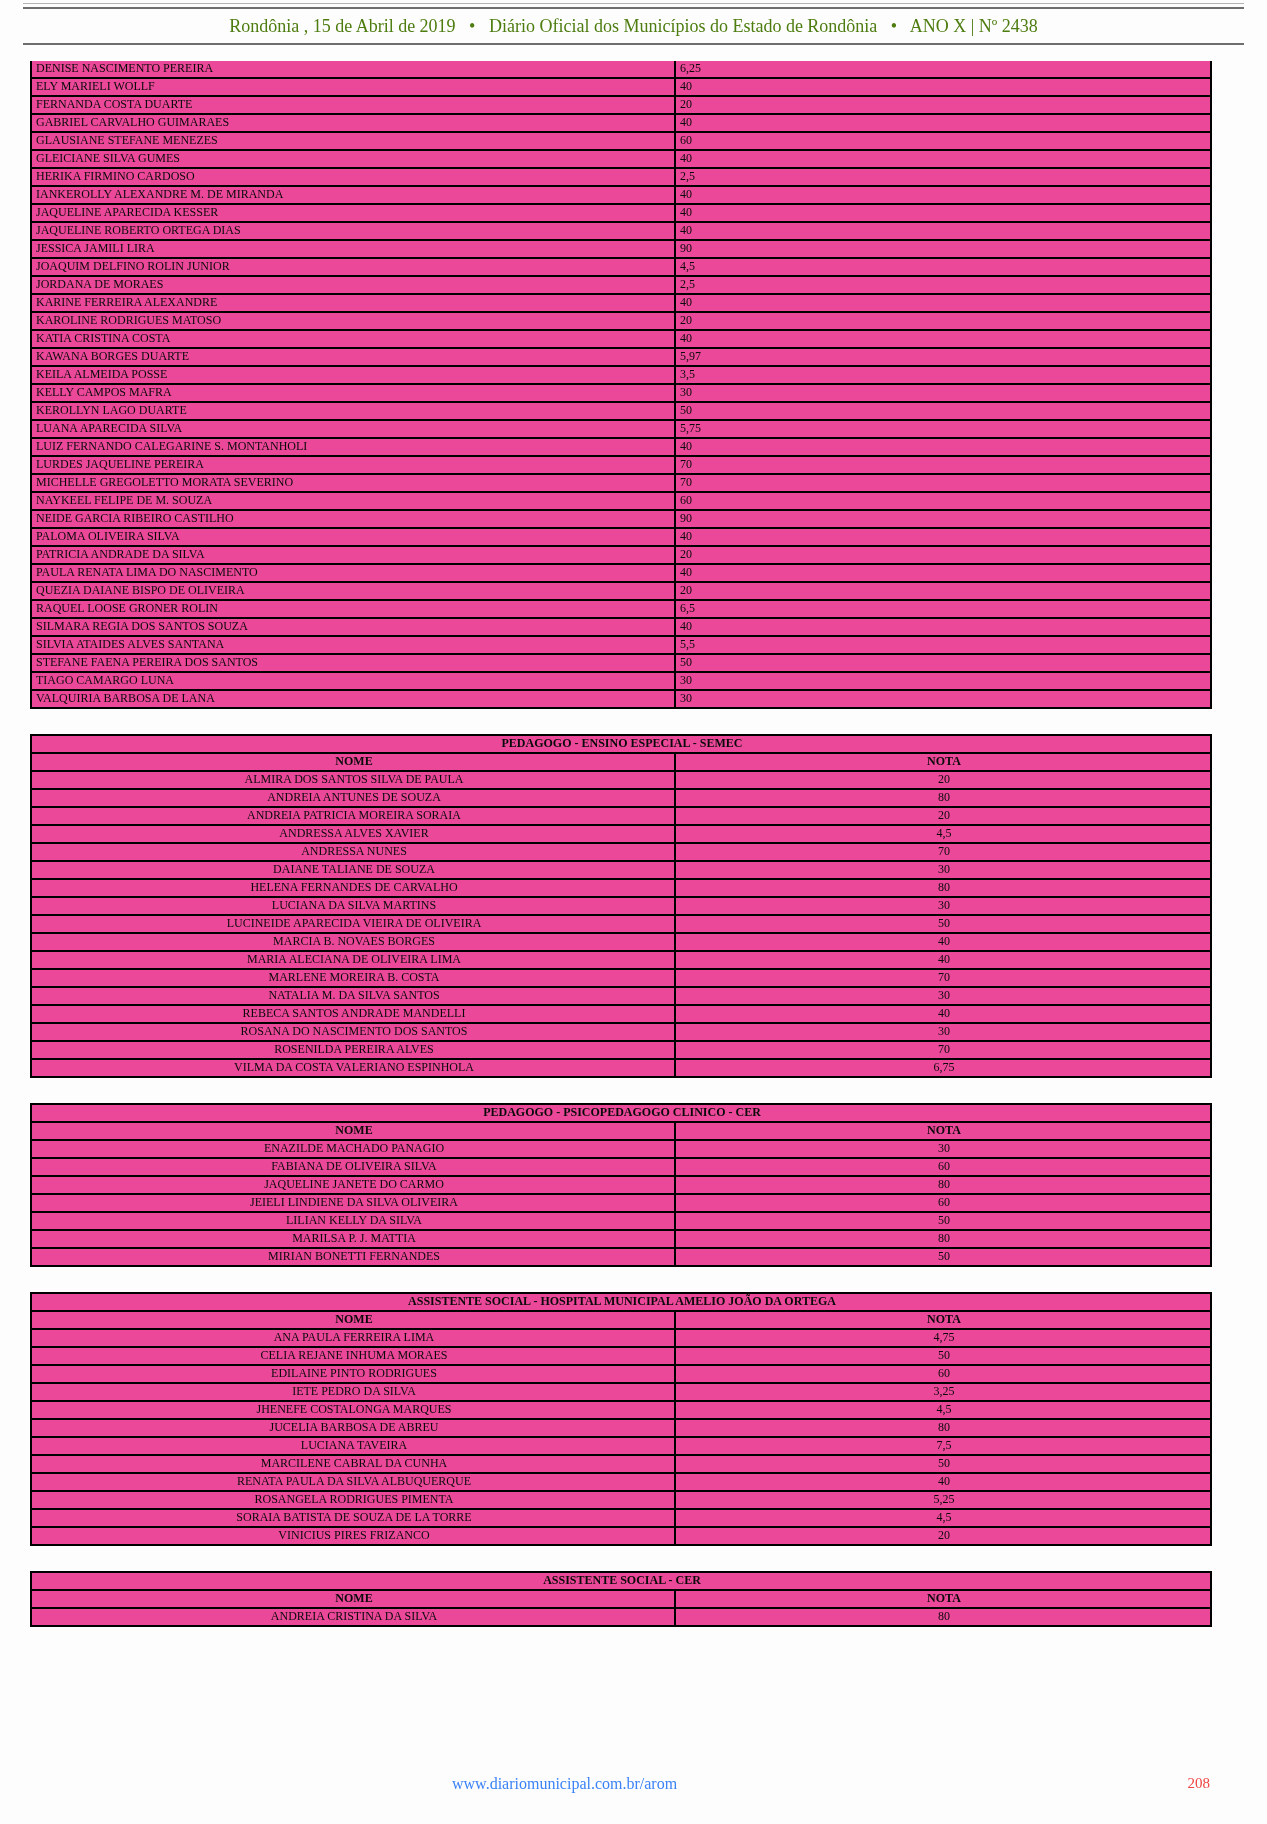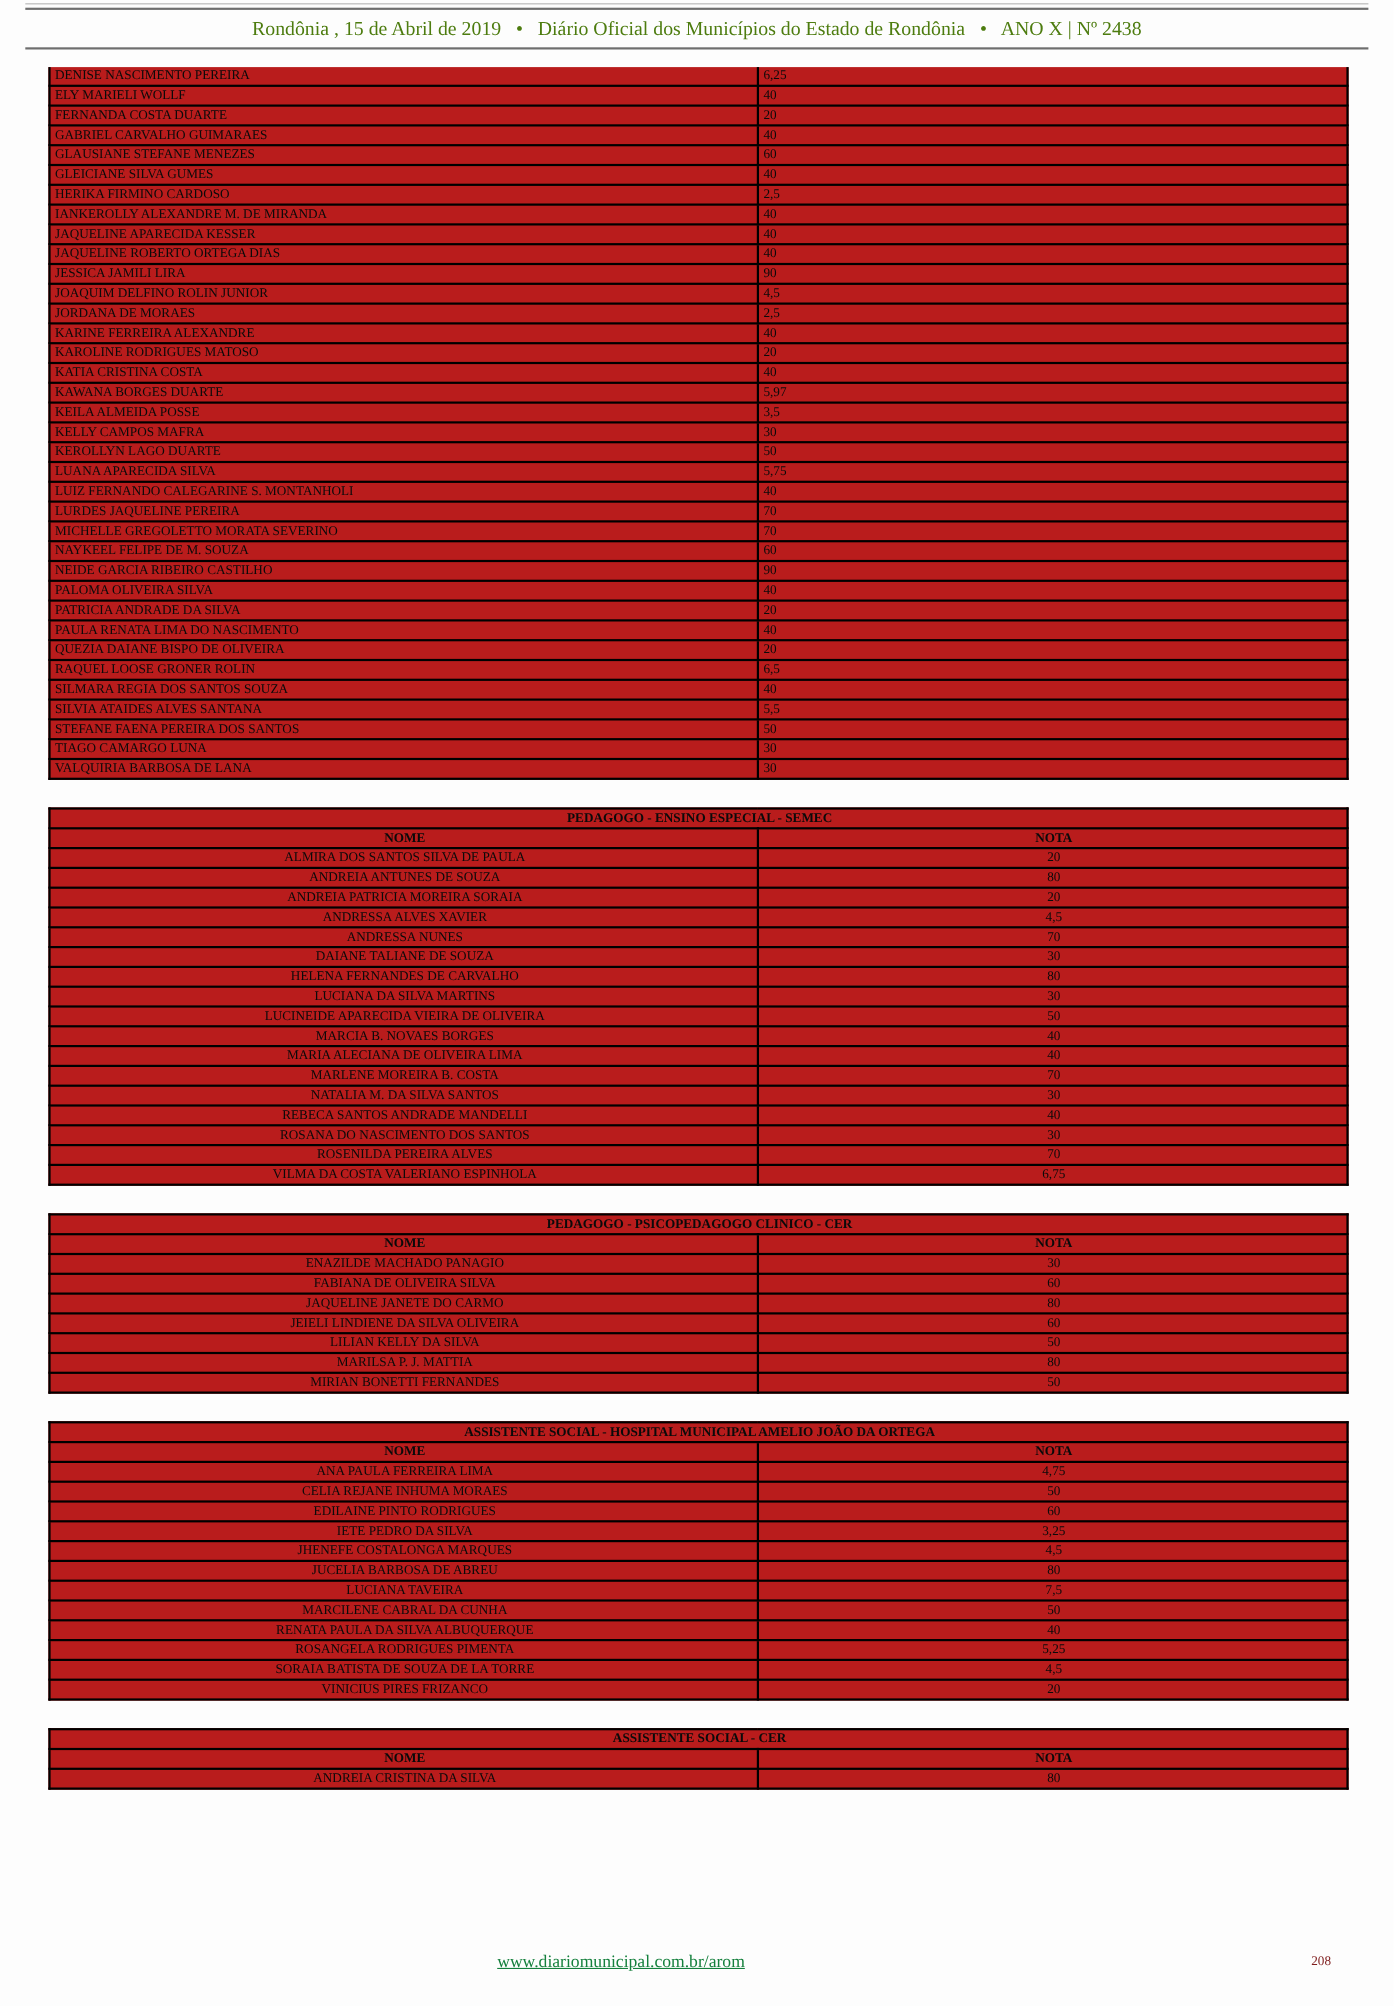--- a/index.html
+++ b/index.html
@@ -19,42 +19,41 @@
   .masthead {
     text-align:center; font-size:18px; line-height:24px;
     padding:5px 0 5px 0; color:#4d7c0f; white-space:pre;
   }
   .hr-c { height:2px; background:#6e6e6e; margin:0 23px; }
 
   .content { margin:16px 0 0 30px; width:1180px; }
 
   table.tbl {
     border-collapse:collapse; table-layout:fixed; width:1180px;
-    background:#b91c1c;
-    margin-left:14px;
+    background:#ec4899;
   }
   table.tbl td {
     border:2px solid #000;
     height:17px; font-size:12px; line-height:15px;
     padding:0 2px 1px 4px;
     white-space:nowrap; overflow:hidden;
     color:#0a0a0a;
   }
   col.col-name { width:644px; }
   col.col-nota { width:536px; }
   table.cont tr:first-child td { border-top:none; }
   table.sec { margin-top:25px;text-align:center; }
   td.b { font-weight:bold; font-size:12.5px; }
 
   .footer { position:absolute; top:1775px; left:0; width:1267px; height:26px; }
   .footer-link {
     position:absolute; left:452px; top:0;
-    font-size:16px; color:#15803d; text-decoration:underline; cursor:pointer;
-  }
-  .footer-page { position:absolute; right:57px; top:0; font-size:12px; color:#7f1d1d; }
+    font-size:16px; color:#3b82f6; cursor:pointer;
+  }
+  .footer-page { position:absolute; right:57px; top:0; font-size:15px; color:#ef4444; }
 </style>
 </head>
 <body>
 
 <div class="page">
 
   <header>
     <div class="hr-a"></div>
     <div class="hr-b"></div>
     <div class="masthead">Rondônia , 15 de Abril de 2019   •   Diário Oficial dos Municípios do Estado de Rondônia   •   ANO X | Nº 2438</div>

